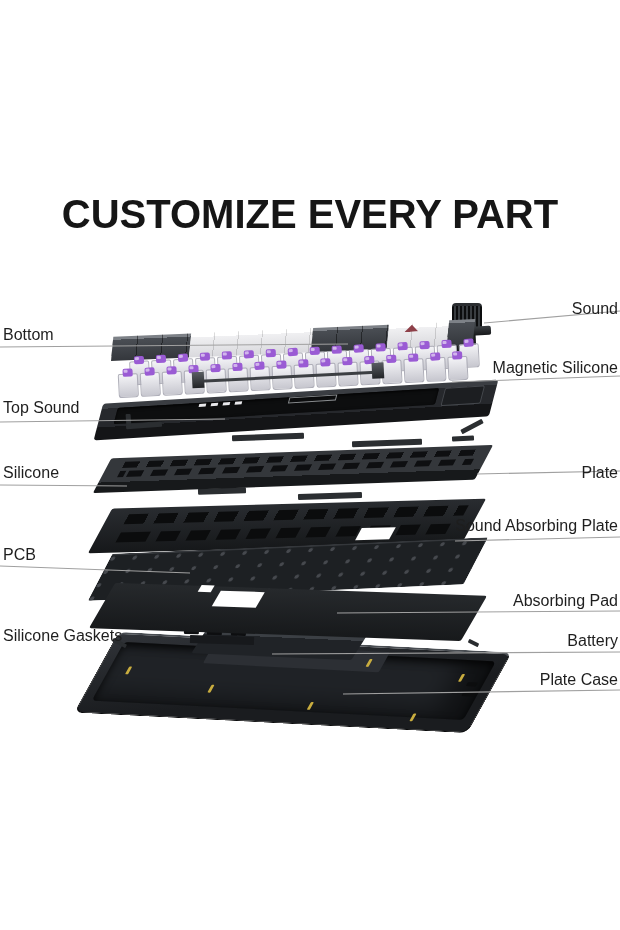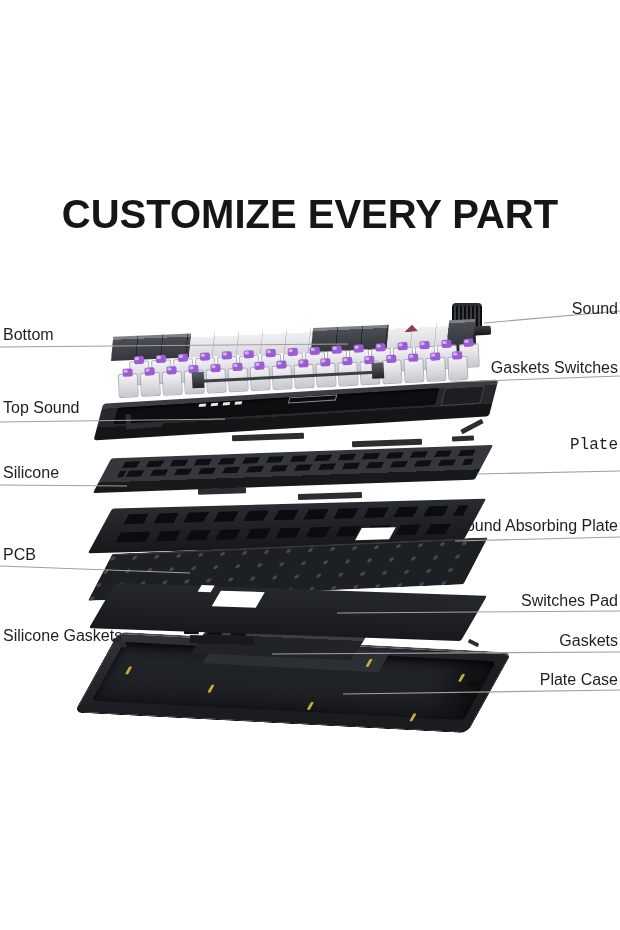--- a/index.html
+++ b/index.html
@@ -11,21 +11,21 @@
   .title{
     position:absolute;left:0;right:0;top:192px;text-align:center;
     font-size:40px;font-weight:700;color:#161616;letter-spacing:0px;white-space:nowrap;
   }
   
   .lbl{position:absolute;font-size:16px;color:#1e1e1e;white-space:nowrap;z-index:50;}
   .lbl.left{left:3px;}
   .lbl.right{right:2px;text-align:right;}
   .lbl-keycaps{top:326px;} .lbl-topcase{top:399px;} .lbl-gaskets{top:464px;}
   .lbl-pcb{top:546px;} .lbl-silicone{top:627px;}
-  .lbl-knob{top:300px;} .lbl-magswitch{top:359px;} .lbl-plate{top:436px;font-family:Liberation Mono, monospace;}
+  .lbl-knob{top:300px;} .lbl-magswitch{top:359px;} .lbl-plate{top:464px;}
   .lbl-foam{top:517px;} .lbl-pad{top:592px;} .lbl-battery{top:632px;} .lbl-bottomcase{top:671px;}
   
   #leaders{position:absolute;left:0;top:0;z-index:40;pointer-events:none;}
   #leaders line{stroke:#a0a0a0;stroke-width:1.1;}
   
   .part{position:absolute;}
   
   .knob-cap{left:452px;top:303px;width:30px;height:27px;z-index:6;border-radius:4px 4px 2px 2px;
     background:repeating-linear-gradient(90deg,#0c0d0e 0 2px,#393d41 2px 4px);
     border-top:3px solid #2b2e31;}
@@ -396,18 +396,18 @@
   <line x1="343" y1="694" x2="620" y2="690"></line>
 </svg>
 
 <div class="lbl left lbl-keycaps">Bottom</div>
 <div class="lbl left lbl-topcase">Top Sound</div>
 <div class="lbl left lbl-gaskets">Silicone</div>
 <div class="lbl left lbl-pcb">PCB</div>
 <div class="lbl left lbl-silicone">Silicone Gaskets</div>
 
 <div class="lbl right lbl-knob">Sound</div>
-<div class="lbl right lbl-magswitch">Gaskets Switches</div>
+<div class="lbl right lbl-magswitch">Magnetic Silicone</div>
 <div class="lbl right lbl-plate">Plate</div>
 <div class="lbl right lbl-foam">Sound Absorbing Plate</div>
-<div class="lbl right lbl-pad">Switches Pad</div>
-<div class="lbl right lbl-battery">Gaskets</div>
+<div class="lbl right lbl-pad">Absorbing Pad</div>
+<div class="lbl right lbl-battery">Battery</div>
 <div class="lbl right lbl-bottomcase">Plate Case</div>
 
 </body></html>

